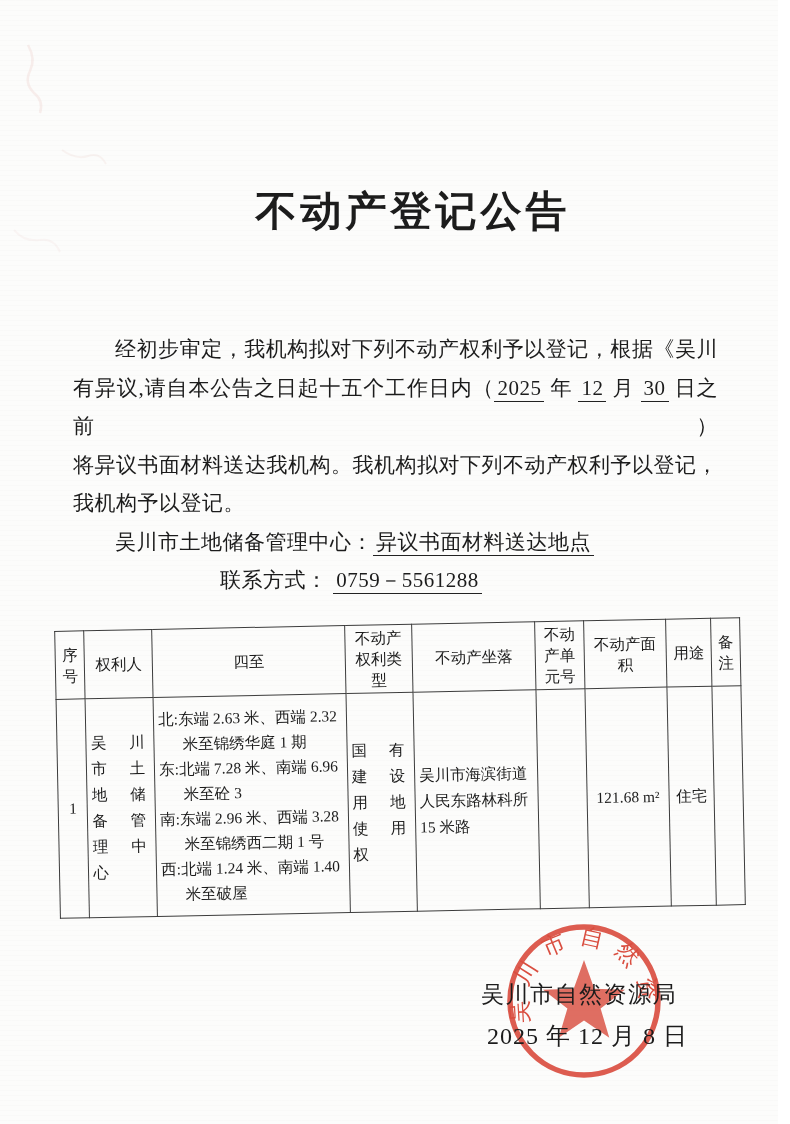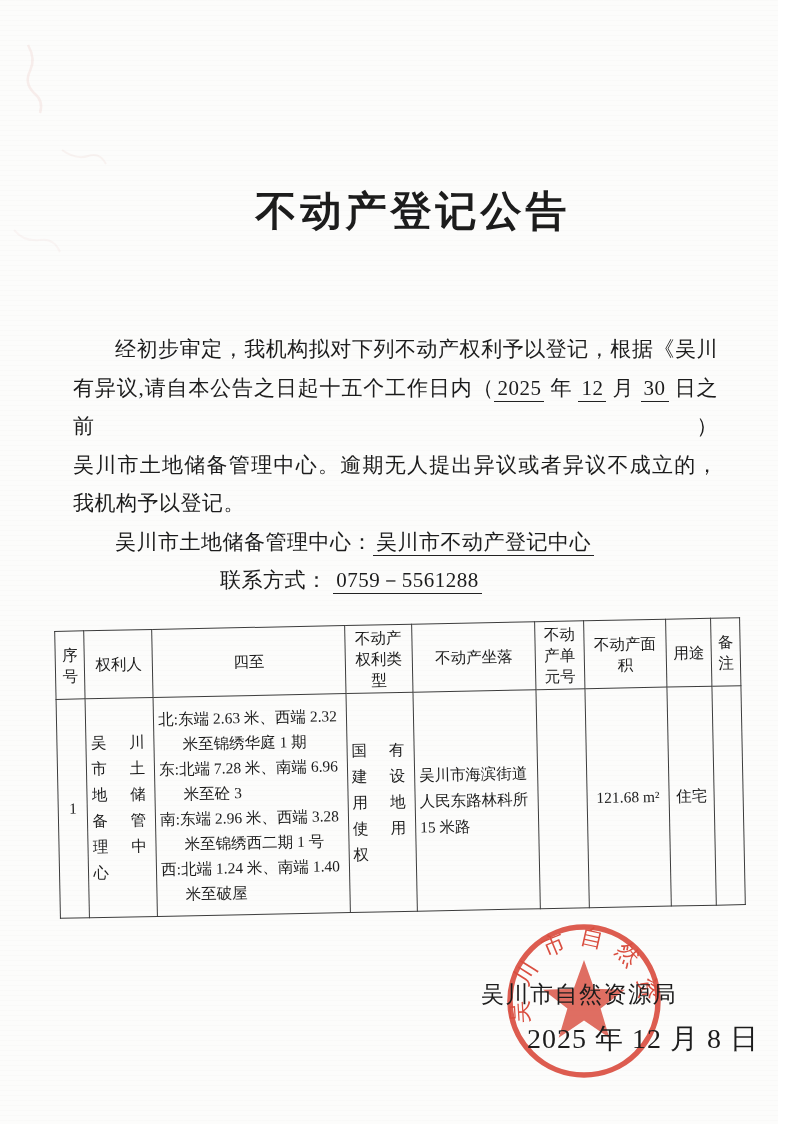--- a/index.html
+++ b/index.html
@@ -41,21 +41,21 @@
   table.reg td{font-size:15.5px;height:214px;}
   td.c{text-align:center;}
   td.holder,td.rtype{text-align:justify;letter-spacing:5px;line-height:26px;padding:2px 7px;}
   td.bounds{padding:4px 6px;line-height:25px;font-size:15px;}
   .bnd{padding-left:1.55em;text-indent:-1.55em;}
   td.loc{line-height:26px;padding:2px 7px;}
   .footer-issuer{
     position:absolute;left:481px;top:979px;font-size:23px;letter-spacing:1.5px;z-index:3;
   }
   .footer-date{
-    position:absolute;left:487px;top:1020px;font-size:28px;letter-spacing:1px;z-index:3;margin-left:40px;
+    position:absolute;left:487px;top:1020px;font-size:24px;letter-spacing:1px;z-index:3;
   }
   .seal{position:absolute;left:472px;top:889px;z-index:2;opacity:0.9;}
   .artifacts{position:absolute;left:0;top:0;z-index:1;}
 </style>
 </head>
 <body>
 
 <div class="page">
 
   <svg class="artifacts" width="790" height="320">
@@ -63,23 +63,23 @@
     <path d="M62 150 q14 10 26 6 q12 -4 18 8" fill="none" stroke="#dfb0a8" stroke-width="2" opacity="0.12"></path>
     <path d="M14 230 q10 12 26 10 q14 -2 20 12" fill="none" stroke="#e0b4ac" stroke-width="2" opacity="0.10"></path>
   </svg>
 
   <h1 class="title">不动产登记公告</h1>
 
 
   <div class="body-block" id="body-lines">
       <div class="bline just" style="text-indent: 2em;"><span>经初步审定，我机构拟对下列不动产权利予以登记，根据《吴川</span></div>
       <div class="bline just"><span>有异议,请自本公告之日起十五个工作日内（</span><span class="u">2025</span><span> 年 </span><span class="u">12</span><span> 月 </span><span class="u">30</span><span> 日之前）</span></div>
-      <div class="bline just"><span>吴川市土地储备管理中心。逾期无人提出异议或者异议不成立的，</span></div>
+      <div class="bline just"><span>将异议书面材料送达我机构。我机构拟对下列不动产权利予以登记，</span></div>
       <div class="bline"><span>我机构予以登记。</span></div>
-      <div class="bline" style="text-indent: 2em;"><span>吴川市土地储备管理中心：</span><span class="u">吴川市不动产登记中心</span></div>
+      <div class="bline" style="text-indent: 2em;"><span>吴川市土地储备管理中心：</span><span class="u">异议书面材料送达地点</span></div>
       <div class="bline" style="text-indent: 7em;"><span>联系方式： </span><span class="u">0759－5561288</span></div>
     </div>
 
   <div class="table-wrap">
     <table class="reg">
       <colgroup>
         <col style="width:4.3%">
           <col style="width:9.9%">
           <col style="width:28.1%">
         <col style="width:9.8%">

